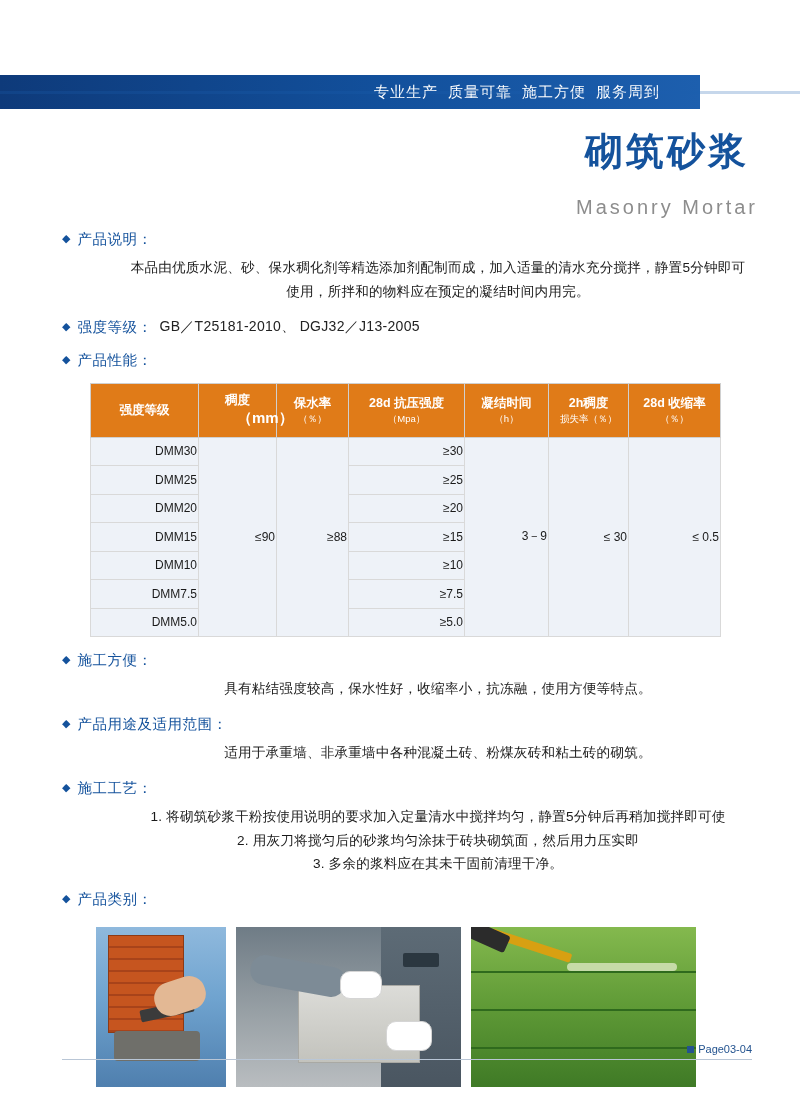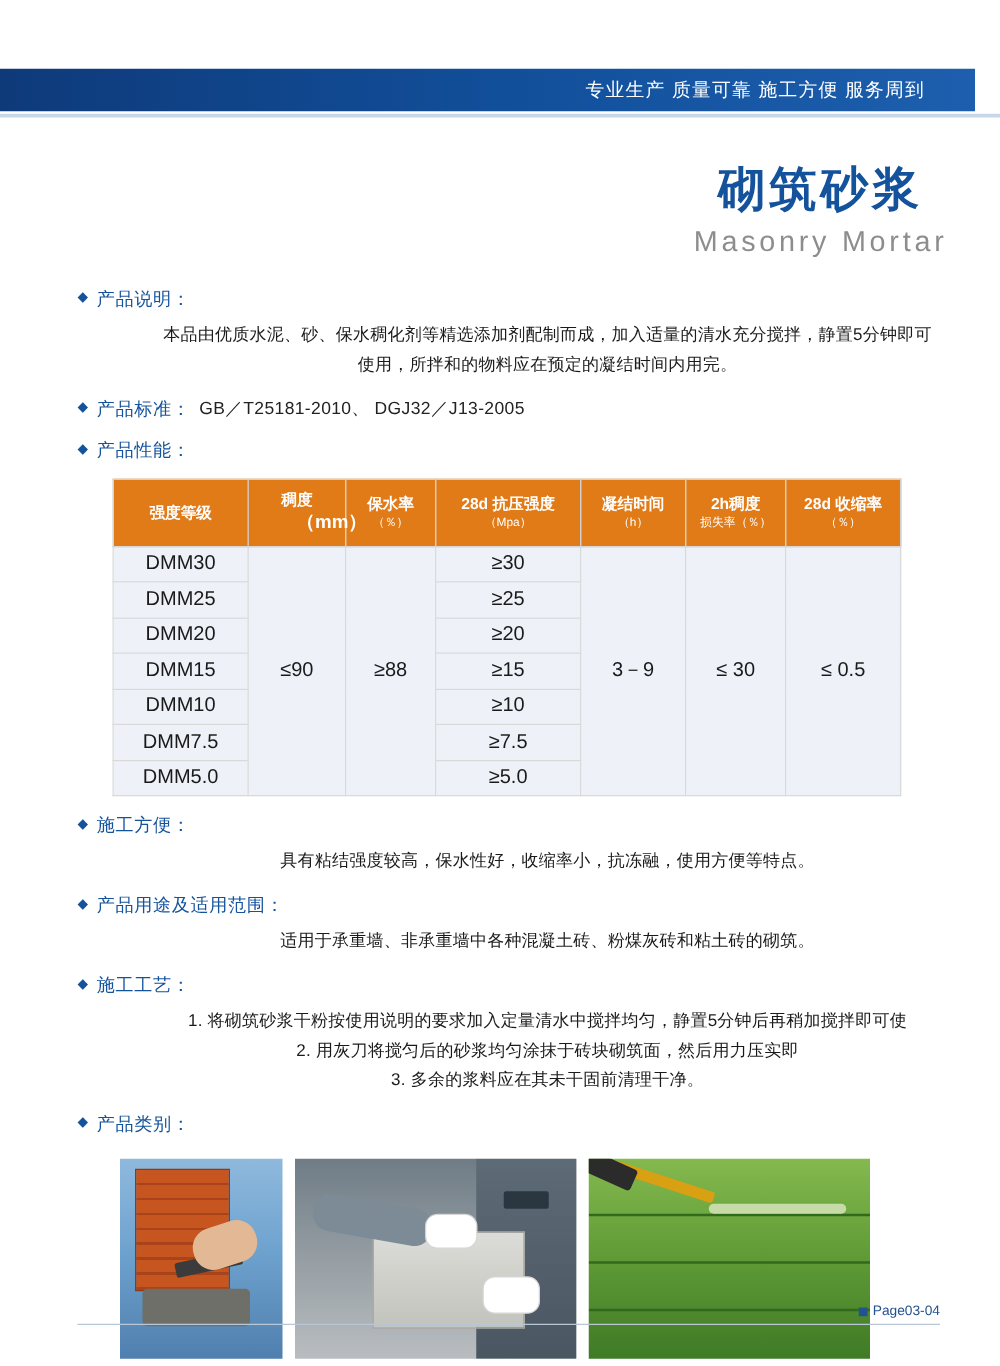--- a/index.html
+++ b/index.html
@@ -17,25 +17,26 @@
   }
   .page {
     position: relative;
     width: 800px;
     height: 1093px;
     background: #ffffff;
   }
   
   .header-band {
     position: absolute;
-    top: 55px;
+    top: 75px;
     left: 0;
-    width: 780px;
+    width: 700px;
     height: 34px;
     background: linear-gradient(to right, #0e3a7a 0%, #12509c 55%, #1d5fae 100%);
+    font-family: Liberation Mono, monospace;
   }
   .header-band .slogan {
     position: absolute;
     right: 40px;
     top: 50%;
     transform: translateY(-50%);
     color: #ffffff;
     font-size: 15px;
     letter-spacing: 1px;
     white-space: nowrap;
@@ -58,22 +59,22 @@
   }
   .title-cn {
     font-family: "DejaVu Sans", sans-serif;
     font-size: 38px;
     font-weight: bold;
     color: #14529c;
     letter-spacing: 3px;
     line-height: 1.15;
   }
   .title-en {
-    margin-top: 6px;
-    font-size: 23px;
+    margin-top: 22px;
+    font-size: 20px;
     color: #8d8d8d;
     letter-spacing: 3px;
   }
   
   .content {
     position: absolute;
     top: 216px;
     left: 62px;
     width: 690px;
   }
@@ -139,22 +140,22 @@
     font-weight: normal;
     margin-top: 1px;
   }
   table.perf th .unit-inline {
     font-size: 15px;
     font-weight: bold;
     margin-left: 36px;
   }
   table.perf td {
     border: 1px solid #d9d9d9;
-    font-size: 16px;
-    text-align: center;
+    font-size: 12px;
+    text-align: right;
     color: #1a1a1a;
     height: 25.5px;
     background: #eef2f8;
     margin-left: 40px;
   }
   table.perf td.grade { background: #eef2f8; }
   table.perf td.val { background: #eef2f8; }
   
   .photos {
     margin: 18px 0 0 34px;
@@ -275,21 +276,21 @@
         <span class="sec-title">产品说明：</span>
       </div>
       <div class="sec-body">
         <p>本品由优质水泥、砂、保水稠化剂等精选添加剂配制而成，加入适量的清水充分搅拌，静置5分钟即可使用，所拌和的物料应在预定的凝结时间内用完。</p>
       </div>
     </div>
 
     <div class="section">
       <div class="sec-head">
         <span class="diamond">◆</span>
-        <span class="sec-title">产品标准：</span>
+        <span class="sec-title">强度等级：</span>
         <span class="sec-inline">GB／T25181-2010、 DGJ32／J13-2005</span>
       </div>
     </div>
 
     <div class="section">
       <div class="sec-head">
         <span class="diamond">◆</span>
         <span class="sec-title">产品性能：</span>
       </div>
       <div class="table-wrap">

